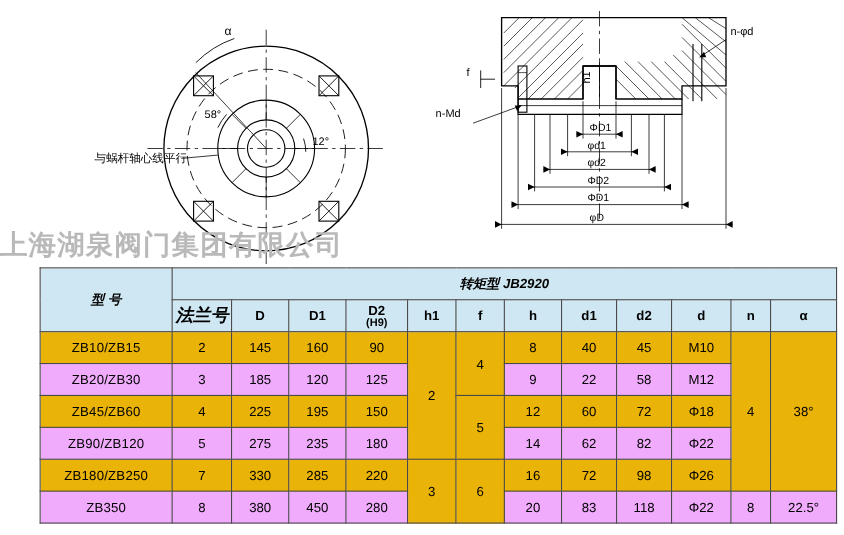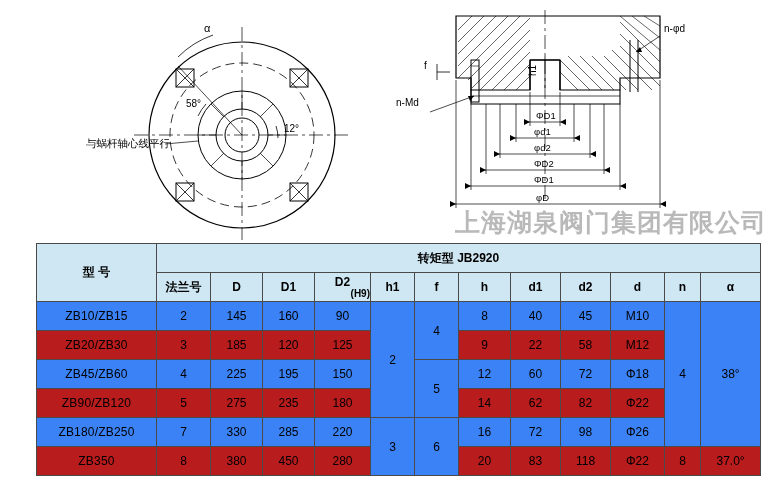--- a/index.html
+++ b/index.html
@@ -24,21 +24,21 @@
     left: 0;
     top: 0;
     width: 767px;
     height: 240px;
   }
   .watermark {
     position: absolute;
     left: 0;
     top: 206px;
     width: 767px;
-    text-align: right;
+    text-align: left;
     font-family: "Liberation Serif", serif;
     font-weight: bold;
     font-size: 25px;
     color: #b9b9b9;
     letter-spacing: 1px;
     white-space: nowrap;
   }
   .table-wrap {
     position: absolute;
     left: 36px;
@@ -59,40 +59,41 @@
     color: #000;
     padding: 0;
     height: 28px;
   }
   .hdr-blue {
     background: #cfe7f2;
     font-weight: bold;
     font-size: 13px;
   }
   .hdr-blue.small {
-    font-size: 12px;
+    font-size: 16px;
+    font-style: italic;
   }
   .cell-gray {
-    background: #b91c1c;
+    background: #f0abfc;
   }
   .cell-white {
-    background: #3b82f6;
+    background: #eab308;
   }
   .model-cell {
     font-size: 12.5px;
     letter-spacing: 0.2px;
   }
   .sub2 {
     font-size: 10px;
     display: block;
     line-height: 1.05;
-    text-align: right;
   }
   .t-head-1 {
     height: 30px;
+    font-style: italic;
   }
   svg text {
     font-family: "Liberation Sans", sans-serif;
   }
 </style>
 </head>
 <body>
 
 <div id="root">
 
@@ -397,19 +398,19 @@
         <td class="cell-gray model-cell">ZB350</td>
         <td class="cell-gray">8</td>
         <td class="cell-gray">380</td>
         <td class="cell-gray">450</td>
         <td class="cell-gray">280</td>
         <td class="cell-gray">20</td>
         <td class="cell-gray">83</td>
         <td class="cell-gray">118</td>
         <td class="cell-gray">Φ22</td>
         <td class="cell-gray">8</td>
-        <td class="cell-gray">37.0°</td>
+        <td class="cell-gray">22.5°</td>
       </tr>
     </tbody>
       </table>
   </div>
 
 </div>
 
 </body></html>

